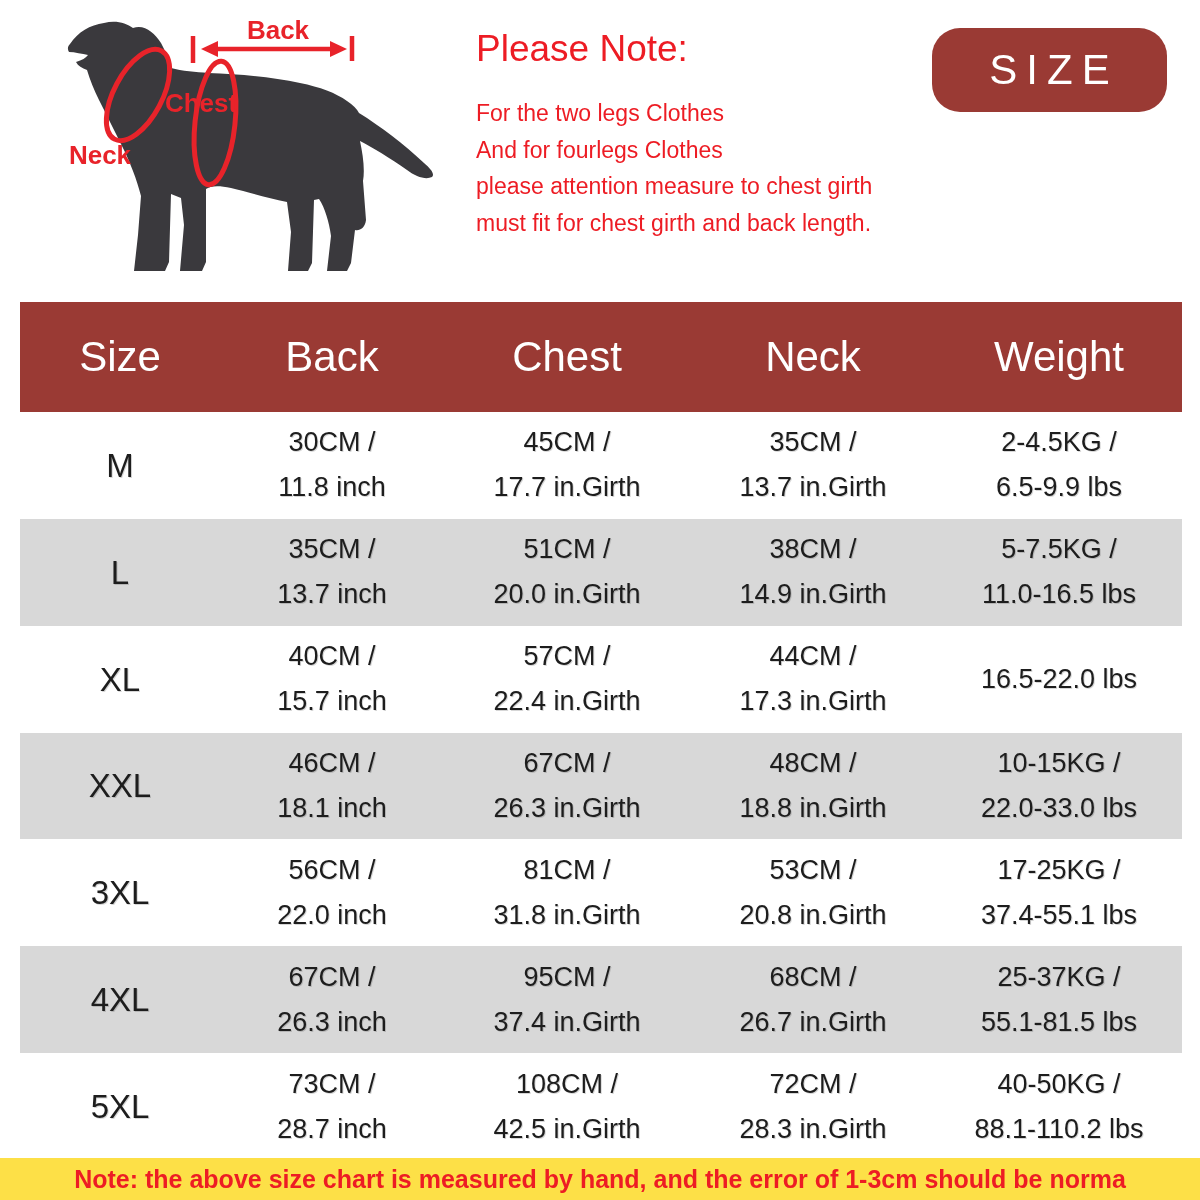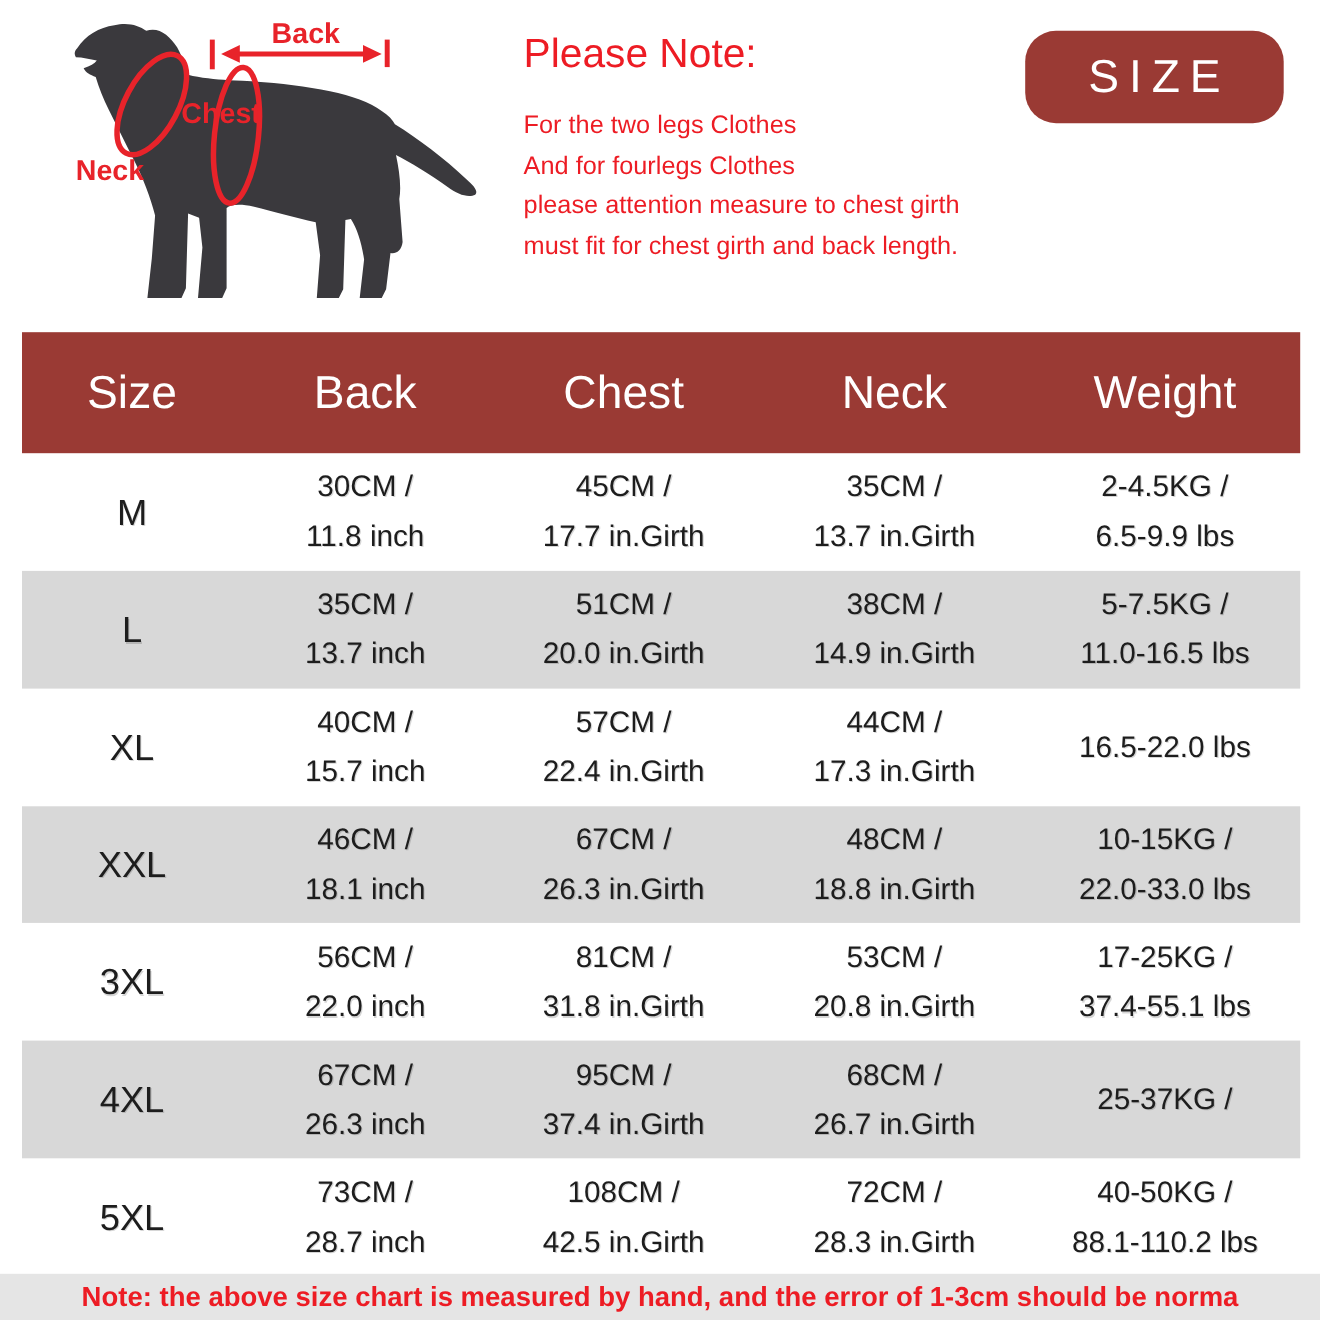--- a/index.html
+++ b/index.html
@@ -34,21 +34,21 @@
   .t-header { background:#9a3a34; color:#ffffff; font-size:42px; }
   .hcell { text-align:center; }
   .t-row { color:#1d1d1d; text-shadow:1px 1px 0 rgba(0,0,0,0.16); }
   .t-row.alt { background:#d8d8d8; }
   .cell { text-align:center; font-size:27px; line-height:45px; }
   .size-cell { font-size:33px; }
 
   
   .footer-note {
     position:absolute; left:0; top:1158px; width:1200px; height:42px;
-    background:#e5e5e5; display:flex; align-items:center; justify-content:center;
+    background:#fde047; display:flex; align-items:center; justify-content:center;
   }
   .footer-note span { color:#ed1c24; font-weight:bold; font-size:25px; white-space:nowrap; }
 
   
   .anno { font-family:"Liberation Sans", sans-serif; font-weight:bold; font-size:26px; fill:#e8232a; text-anchor:middle; }
 </style>
 </head>
 <body>
 
 <svg class="dog-svg" width="440" height="280" viewBox="0 0 440 280">
@@ -233,20 +233,21 @@
     <div class="cell">
       <div>95CM /</div>
       <div>37.4 in.Girth</div>
     </div>
     <div class="cell">
       <div>68CM /</div>
       <div>26.7 in.Girth</div>
     </div>
     <div class="cell">
       <div>25-37KG /</div>
+      <div>55.1-81.5 lbs</div>
     </div>
   </div>
 
   <div class="t-row">
     <div class="cell size-cell">5XL</div>
     <div class="cell">
       <div>73CM /</div>
       <div>28.7 inch</div>
     </div>
     <div class="cell">

